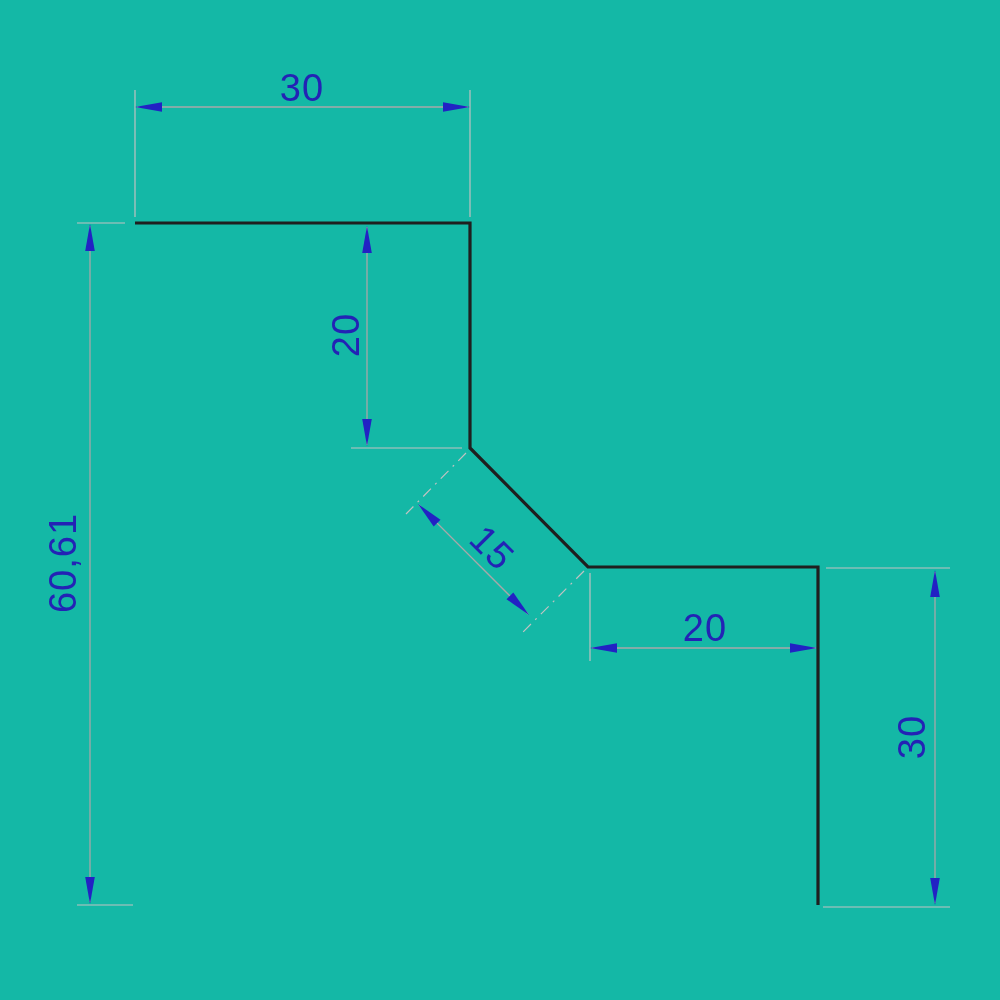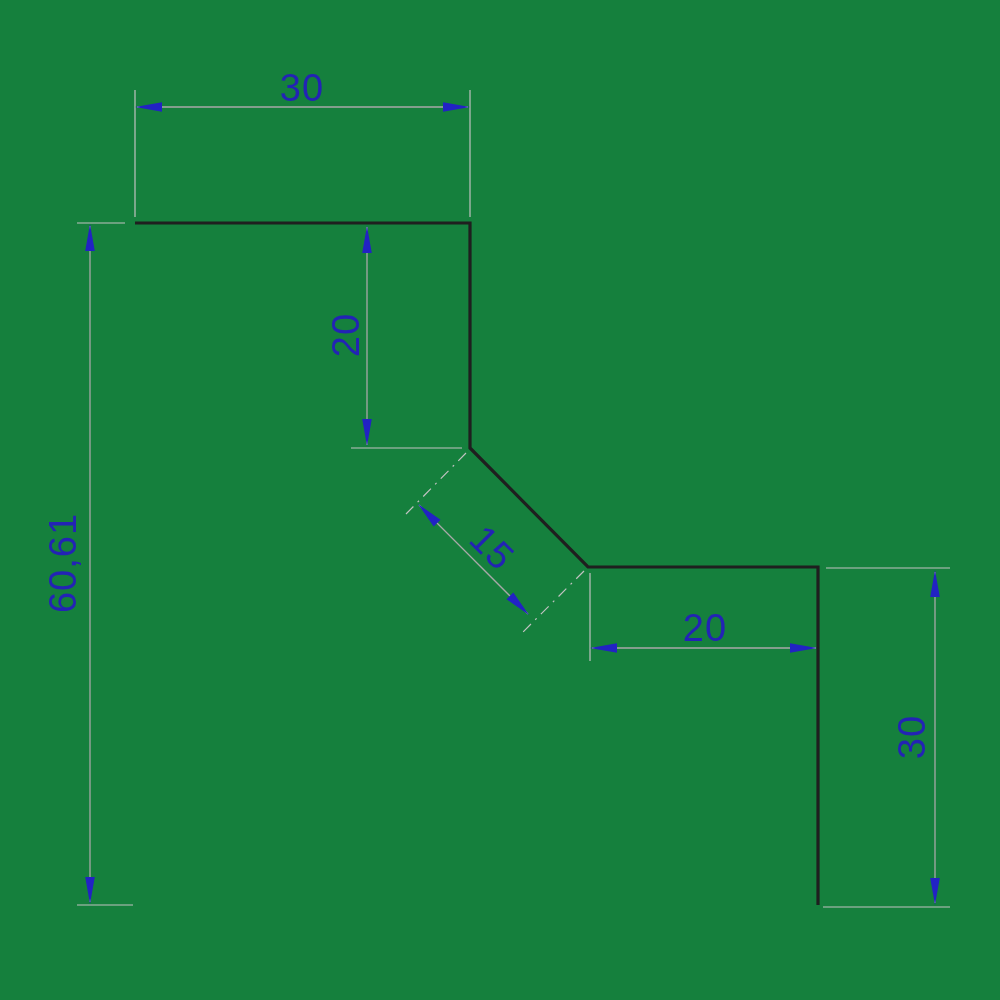--- a/index.html
+++ b/index.html
@@ -4,21 +4,21 @@
 <style>
   html, body {
     margin: 0;
     padding: 0;
     background: #ffffff;
     font-family: "Liberation Sans", sans-serif;
   }
   .canvas-wrap {
     width: 1000px;
     height: 1000px;
-    background: #15803d;
+    background: #14b8a6;
     position: relative;
     overflow: hidden;
   }
   svg { display: block; }
   .profile {
     fill: none;
     stroke: #1f1f1f;
     stroke-width: 3.2;
     stroke-linejoin: miter;
     stroke-linecap: butt;

